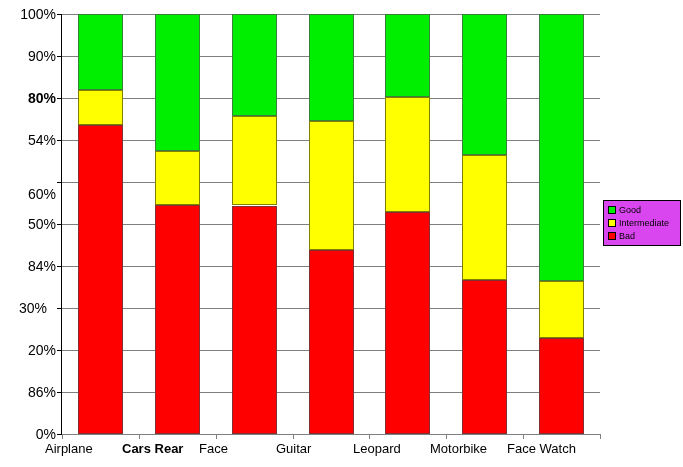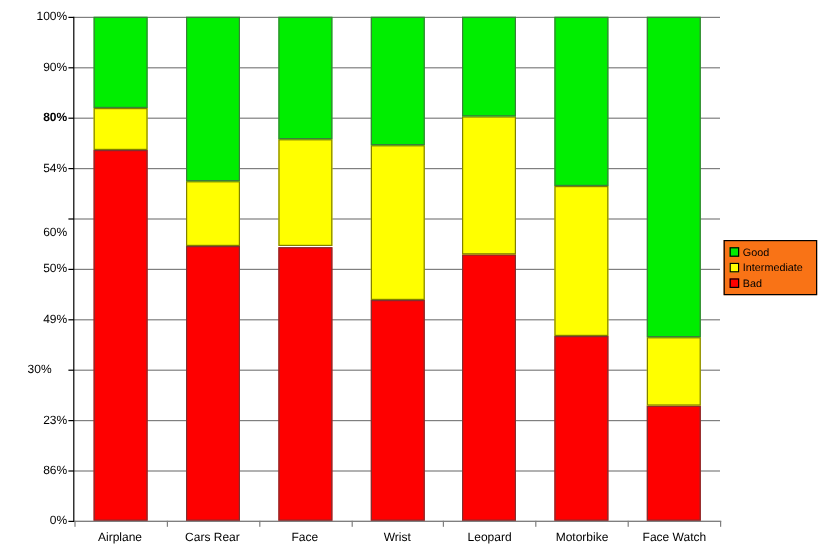--- a/index.html
+++ b/index.html
@@ -59,21 +59,21 @@
     width: 539px;
     height: 1px;
     background: #7f7f7f;
   }
 
   .y-tick-label {
     position: absolute;
     right: 0;
     width: 46px;
     text-align: right;
-    font-size: 10px;
+    font-size: 14px;
     line-height: 9px;
     color: #000000;
     letter-spacing: 0px;
     white-space: nowrap;
   }
   #y-labels {
     position: absolute;
     left: 8px;
     top: 0;
     width: 48px;
@@ -120,36 +120,35 @@
     position: absolute;
     top: 434px;
     width: 1px;
     height: 5px;
     background: #7f7f7f;
   }
   .x-cat-label {
     position: absolute;
     top: 443px;
     width: 110px;
-    text-align: center;
-    font-size: 10px;
+    font-size: 13px;
     line-height: 11px;
     color: #000000;
     white-space: nowrap;
   }
 
   
   #legend {
     position: absolute;
     left: 603px;
     top: 200px;
     width: 78px;
     box-sizing: border-box;
     border: 1px solid #000000;
-    background: #f97316;
+    background: #d946ef;
     padding: 3px 3px 3px 4px;
   }
   .legend-row {
     display: flex;
     align-items: center;
     height: 12px;
     margin: 0 0 1px 0;
   }
   .legend-row:last-child { margin-bottom: 0; }
   .legend-swatch {
@@ -168,23 +167,23 @@
   }
 </style>
 </head>
 <body>
 
 <div id="chart-root">
 
   <div id="y-labels">
       <div class="y-tick-label" style="top: 430px;">0%</div>
       <div class="y-tick-label" style="top: 388px;">86%</div>
-      <div class="y-tick-label" style="top: 346px;">23%</div>
+      <div class="y-tick-label" style="top: 346px;">20%</div>
       <div class="y-tick-label" style="top: 304px; text-align: center;">30%</div>
-      <div class="y-tick-label" style="top: 262px;">49%</div>
+      <div class="y-tick-label" style="top: 262px;">84%</div>
       <div class="y-tick-label" style="top: 220px;">50%</div>
       <div class="y-tick-label" style="top: 190px;">60%</div>
       <div class="y-tick-label" style="top: 136px;">54%</div>
       <div class="y-tick-label" style="top: 94px; font-weight: bold;">80%</div>
       <div class="y-tick-label" style="top: 52px;">90%</div>
       <div class="y-tick-label" style="top: 10px;">100%</div>
     </div>
 
   <div id="y-axis-line"></div>
 
@@ -234,23 +233,23 @@
         <div class="bar-seg seg-bad" title="Wrist Watch — Bad: 22.8%" style="top: 324px; height: 96px;"></div>
         <div class="bar-seg seg-intermediate" title="Wrist Watch — Intermediate: 13.6%" style="top: 267px; height: 57px;"></div>
         <div class="bar-seg seg-good" title="Wrist Watch — Good: 63.6%" style="top: 0px; height: 267px;"></div>
       </div>
     </div>
 
   <div id="x-axis-line"></div>
 
   <div id="x-axis">
       <div class="x-cat-label" style="left: 45px;">Airplane</div>
-      <div class="x-cat-label" style="left: 122px;">Cars Rear</div>
+      <div class="x-cat-label" style="left: 122px; font-weight: bold;">Cars Rear</div>
       <div class="x-cat-label" style="left: 199px;">Face</div>
-      <div class="x-cat-label" style="left: 276px;">Wrist</div>
+      <div class="x-cat-label" style="left: 276px;">Guitar</div>
       <div class="x-cat-label" style="left: 353px;">Leopard</div>
       <div class="x-cat-label" style="left: 430px;">Motorbike</div>
       <div class="x-cat-label" style="left: 507px;">Face Watch</div>
     </div>
 
   <div id="legend">
       <div class="legend-row">
         <span class="legend-swatch" style="background: rgb(0, 238, 0);"></span>
         <span class="legend-label">Good</span>
       </div>

